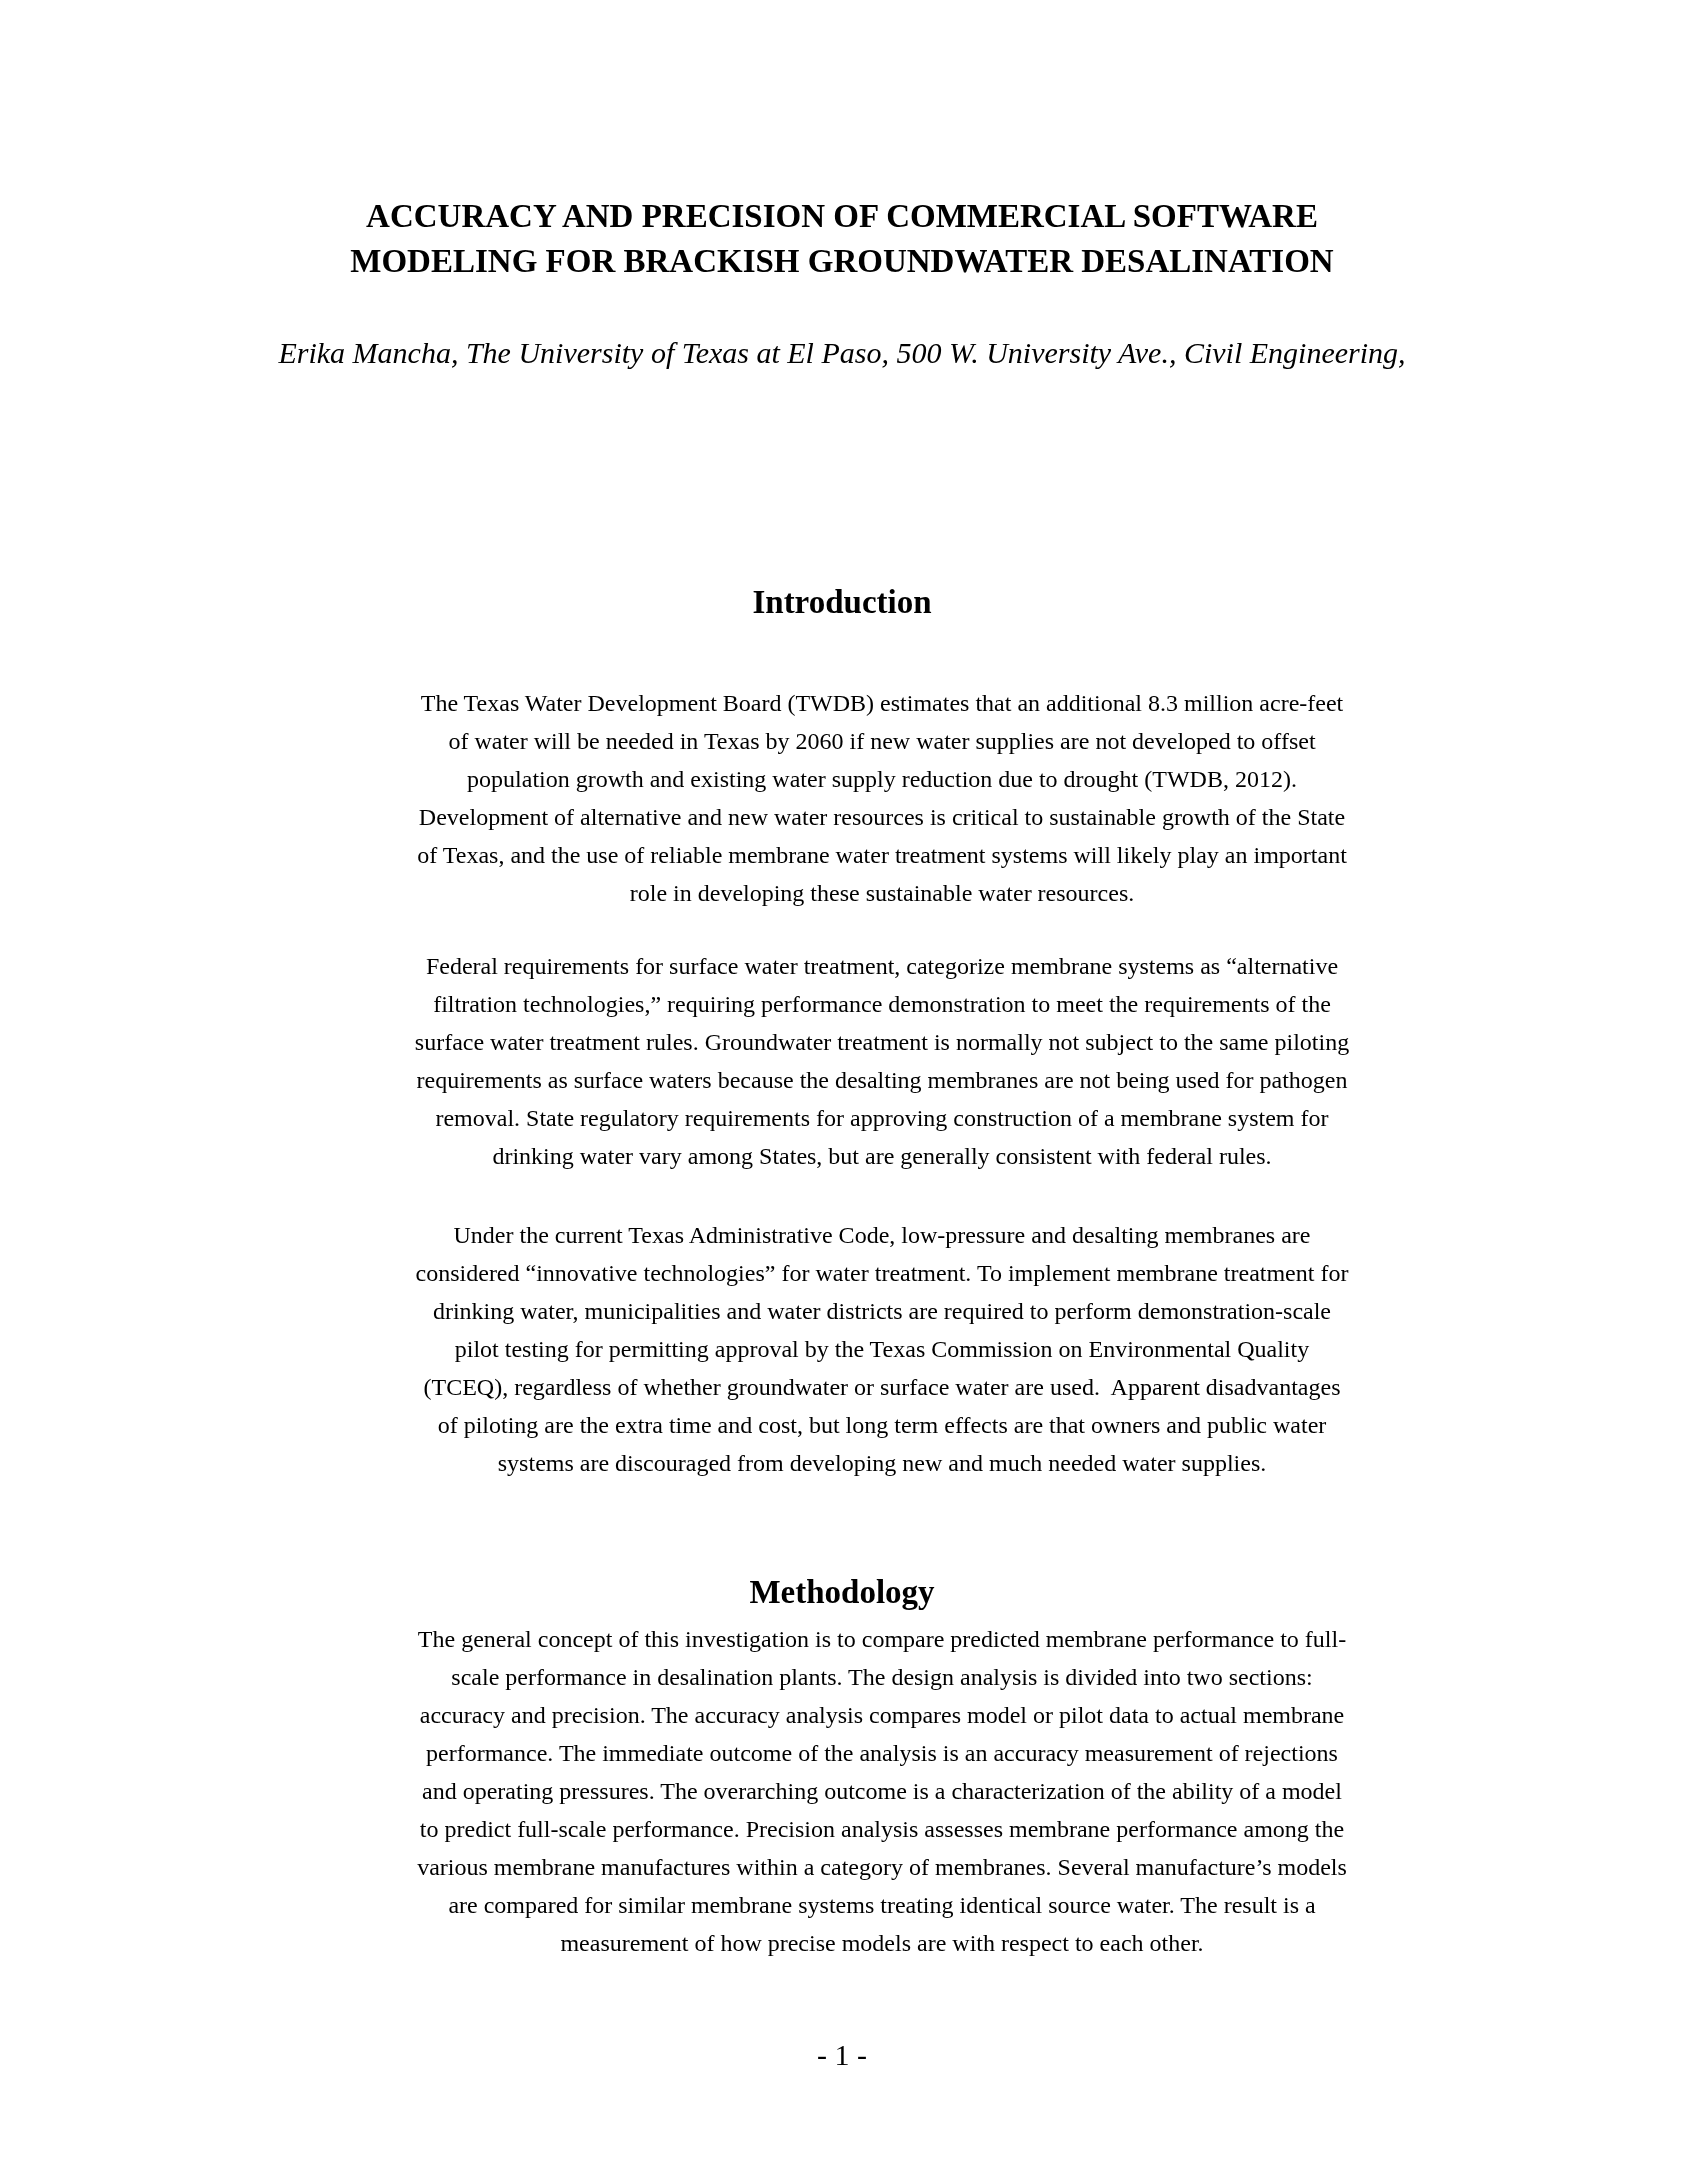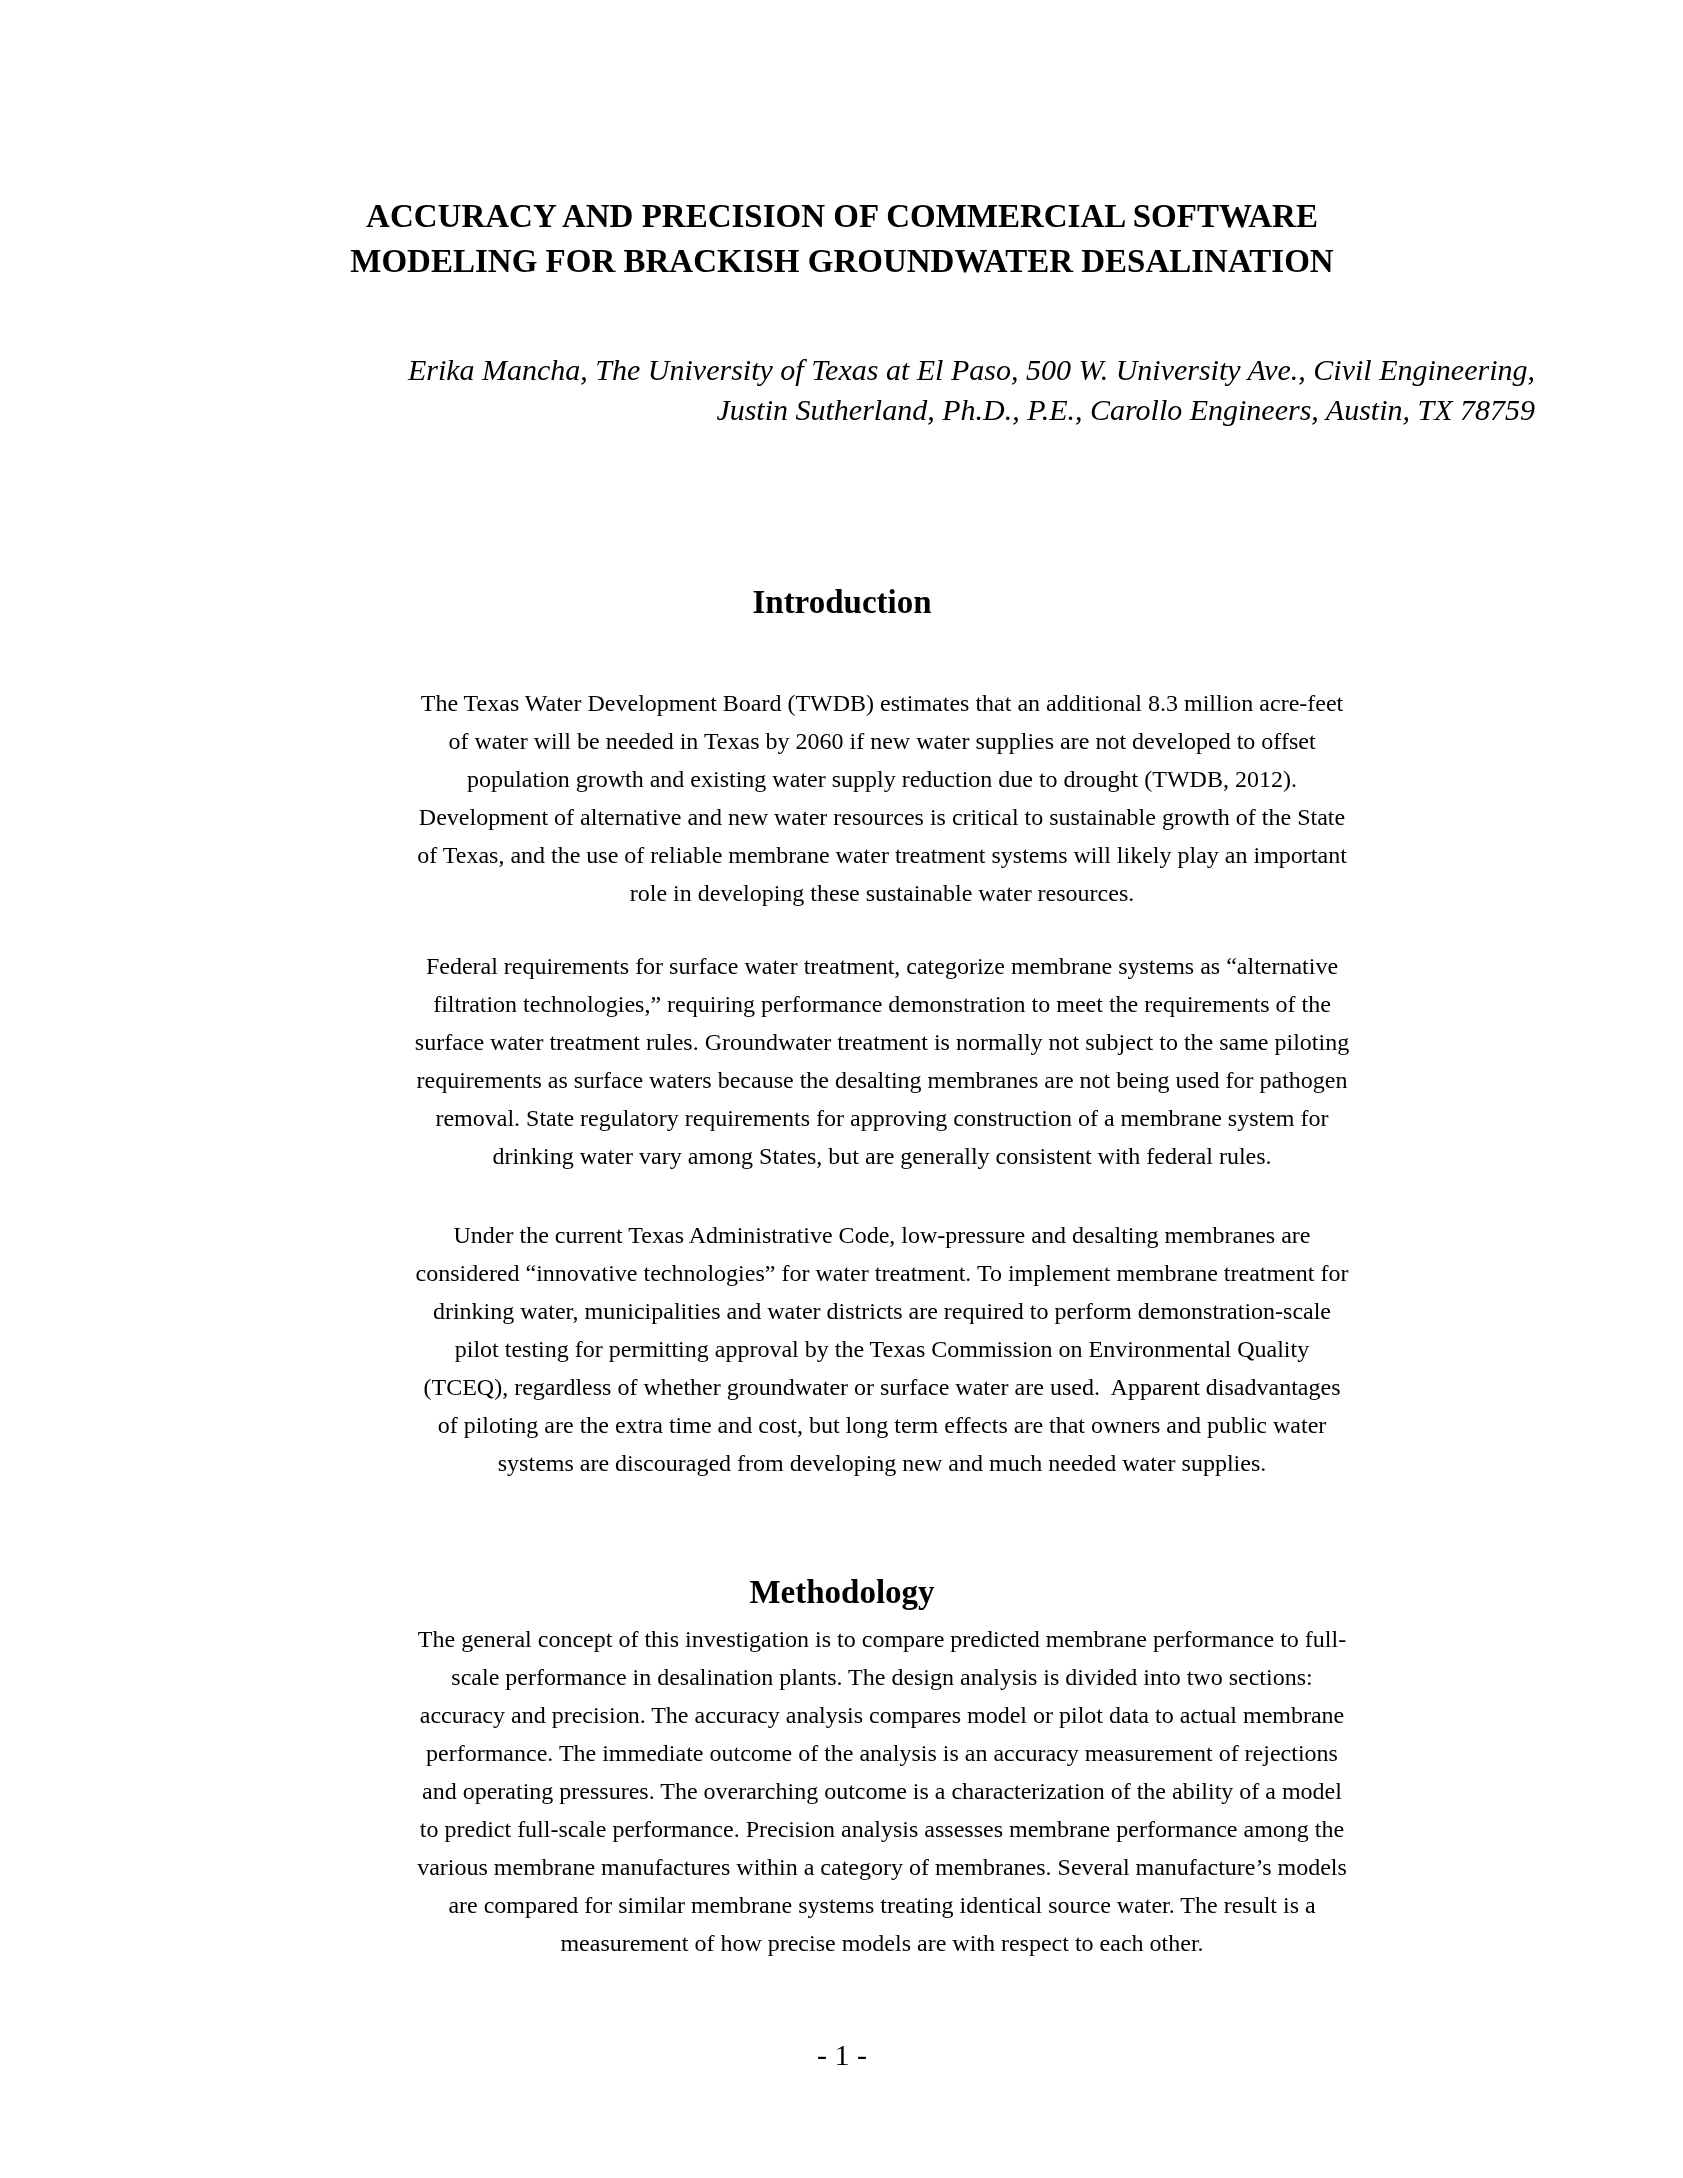--- a/index.html
+++ b/index.html
@@ -23,24 +23,24 @@
   }
   .title {
     top: 194px;
     font-size: 33px;
     font-weight: bold;
     line-height: 45px;
     text-align: center;
     white-space: pre;
   }
   .authors {
-    top: 350px;
+    top: 333px;
     font-size: 30px;
     line-height: 40px;
-    text-align: right;
+    text-align: center;
   }
   .author-line {
     white-space: pre-wrap;
   }
   .italic {
     font-style: italic;
   }
   .email-link {
     color: #0000FF;
     text-decoration: underline;
@@ -76,21 +76,20 @@
 </head>
 <body>
 
 <div class="page">
 
   <div class="block title">ACCURACY AND PRECISION OF COMMERCIAL SOFTWARE
 MODELING FOR BRACKISH GROUNDWATER DESALINATION</div>
 
   <div class="block authors">
     <div class="author-line italic">Erika Mancha, The University of Texas at El Paso, 500 W. University Ave., Civil Engineering,</div>
-    <div class="author-line italic">Justin Sutherland, Ph.D., P.E., Carollo Engineers, Austin, TX 78759</div>
   </div>
 
   <h2 class="block heading h-intro">Introduction</h2>
 
   <div class="block para p1">The Texas Water Development Board (TWDB) estimates that an additional 8.3 million acre-feet
 of water will be needed in Texas by 2060 if new water supplies are not developed to offset
 population growth and existing water supply reduction due to drought (TWDB, 2012).
 Development of alternative and new water resources is critical to sustainable growth of the State
 of Texas, and the use of reliable membrane water treatment systems will likely play an important
 role in developing these sustainable water resources.</div>

